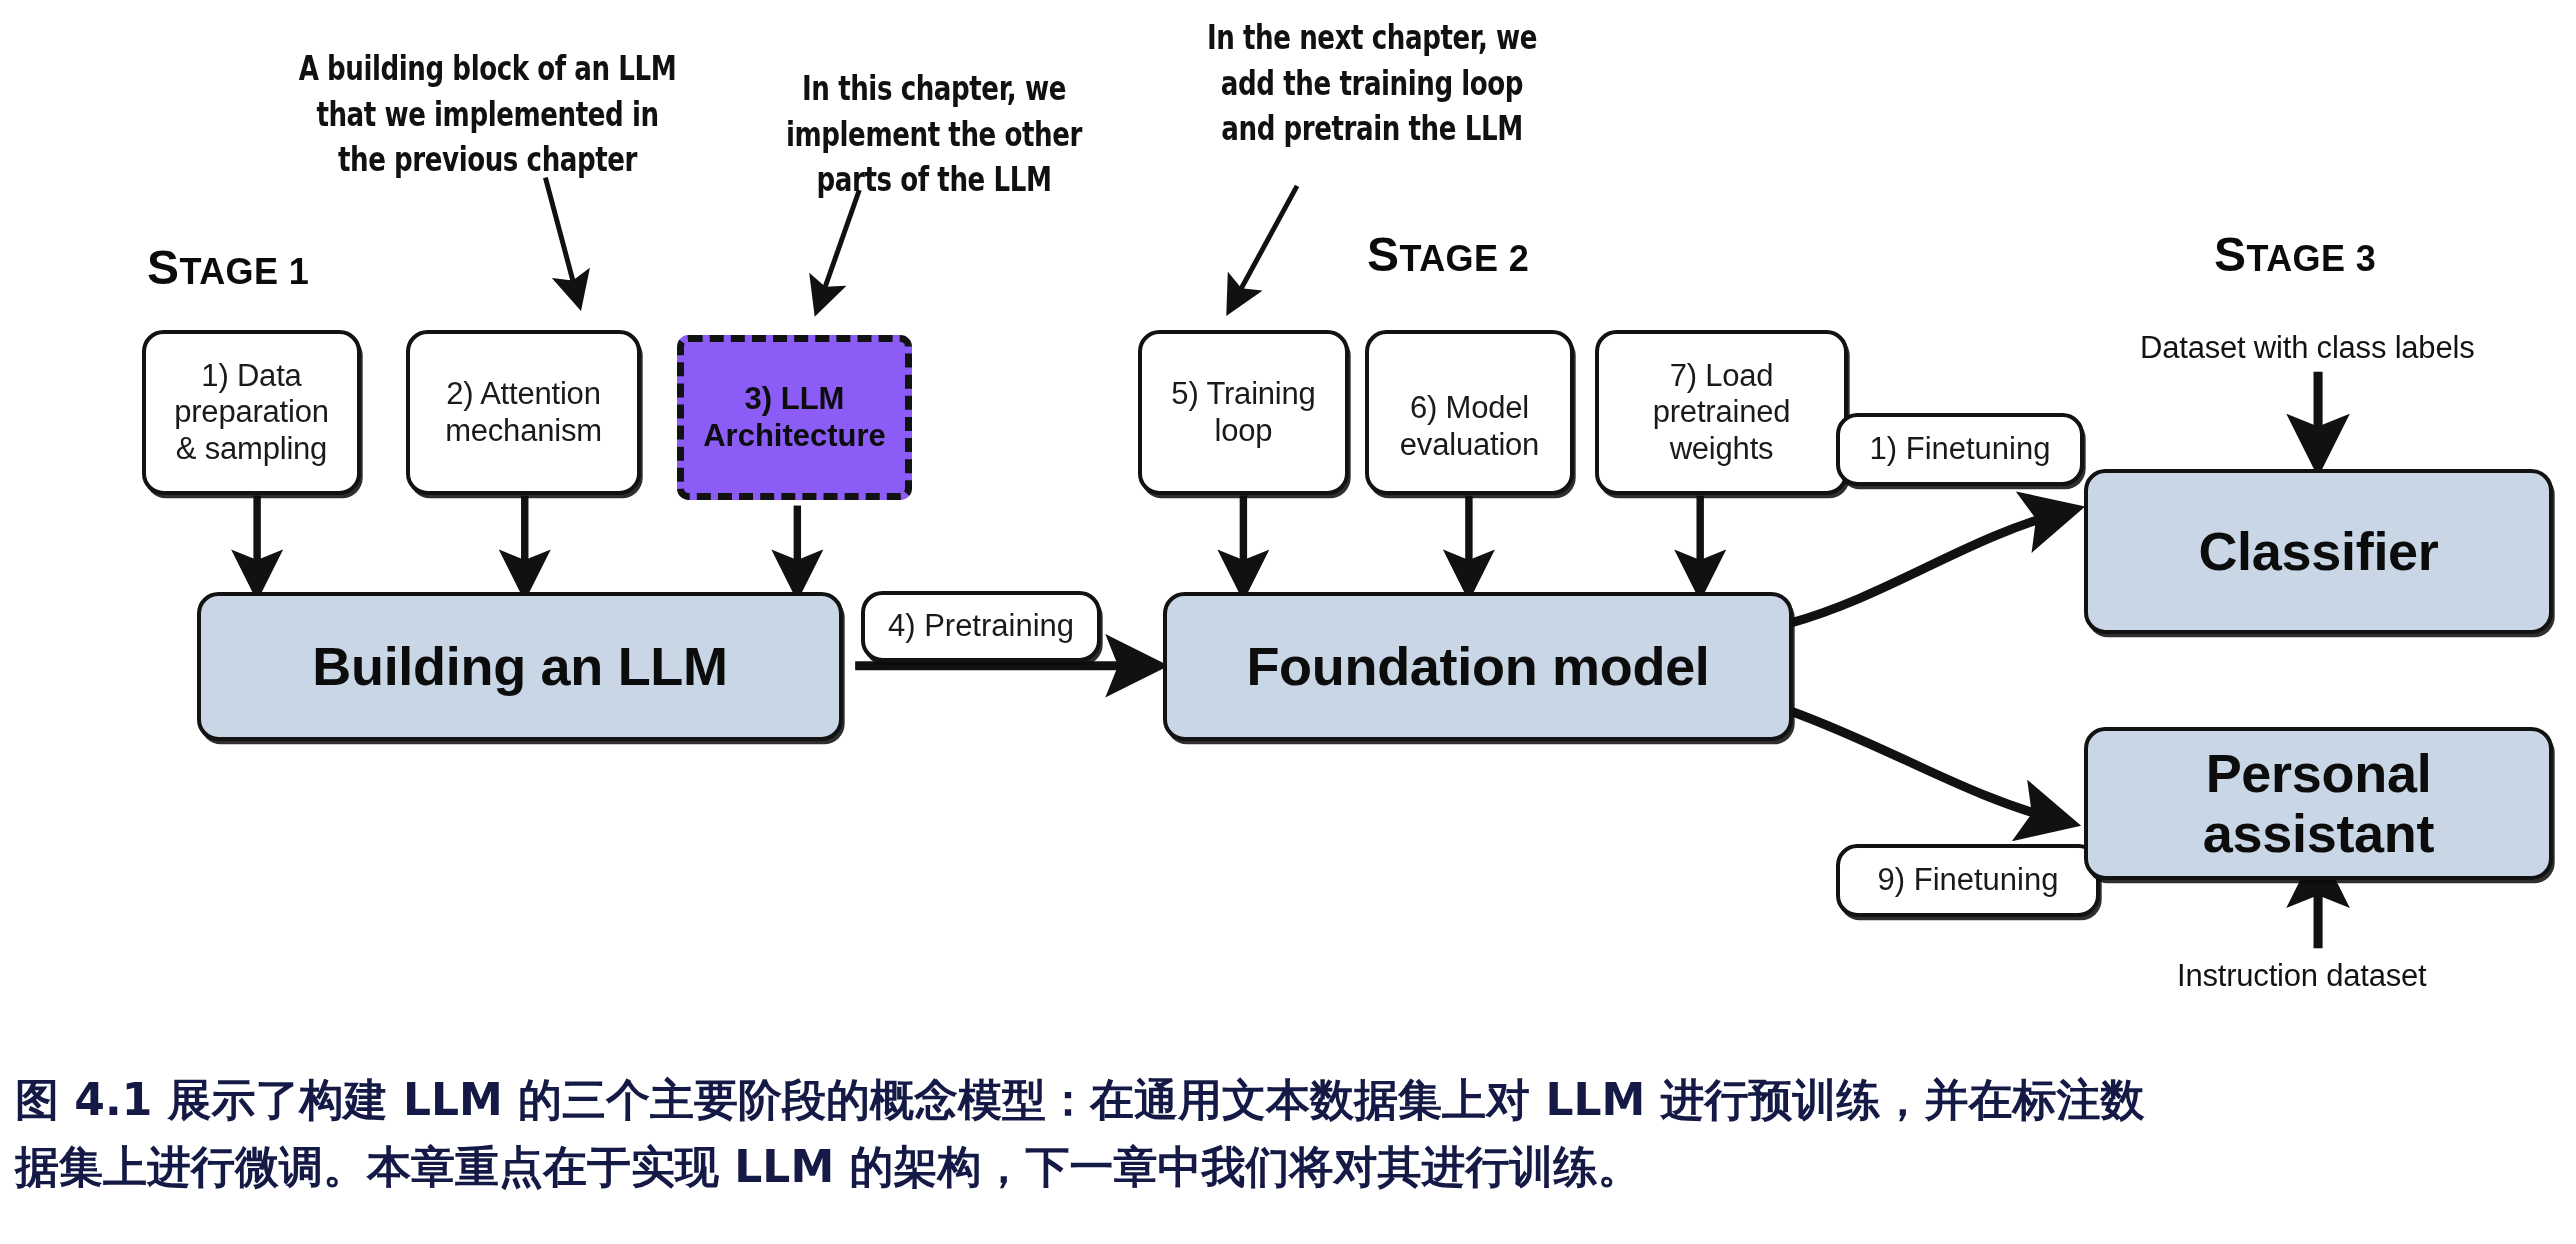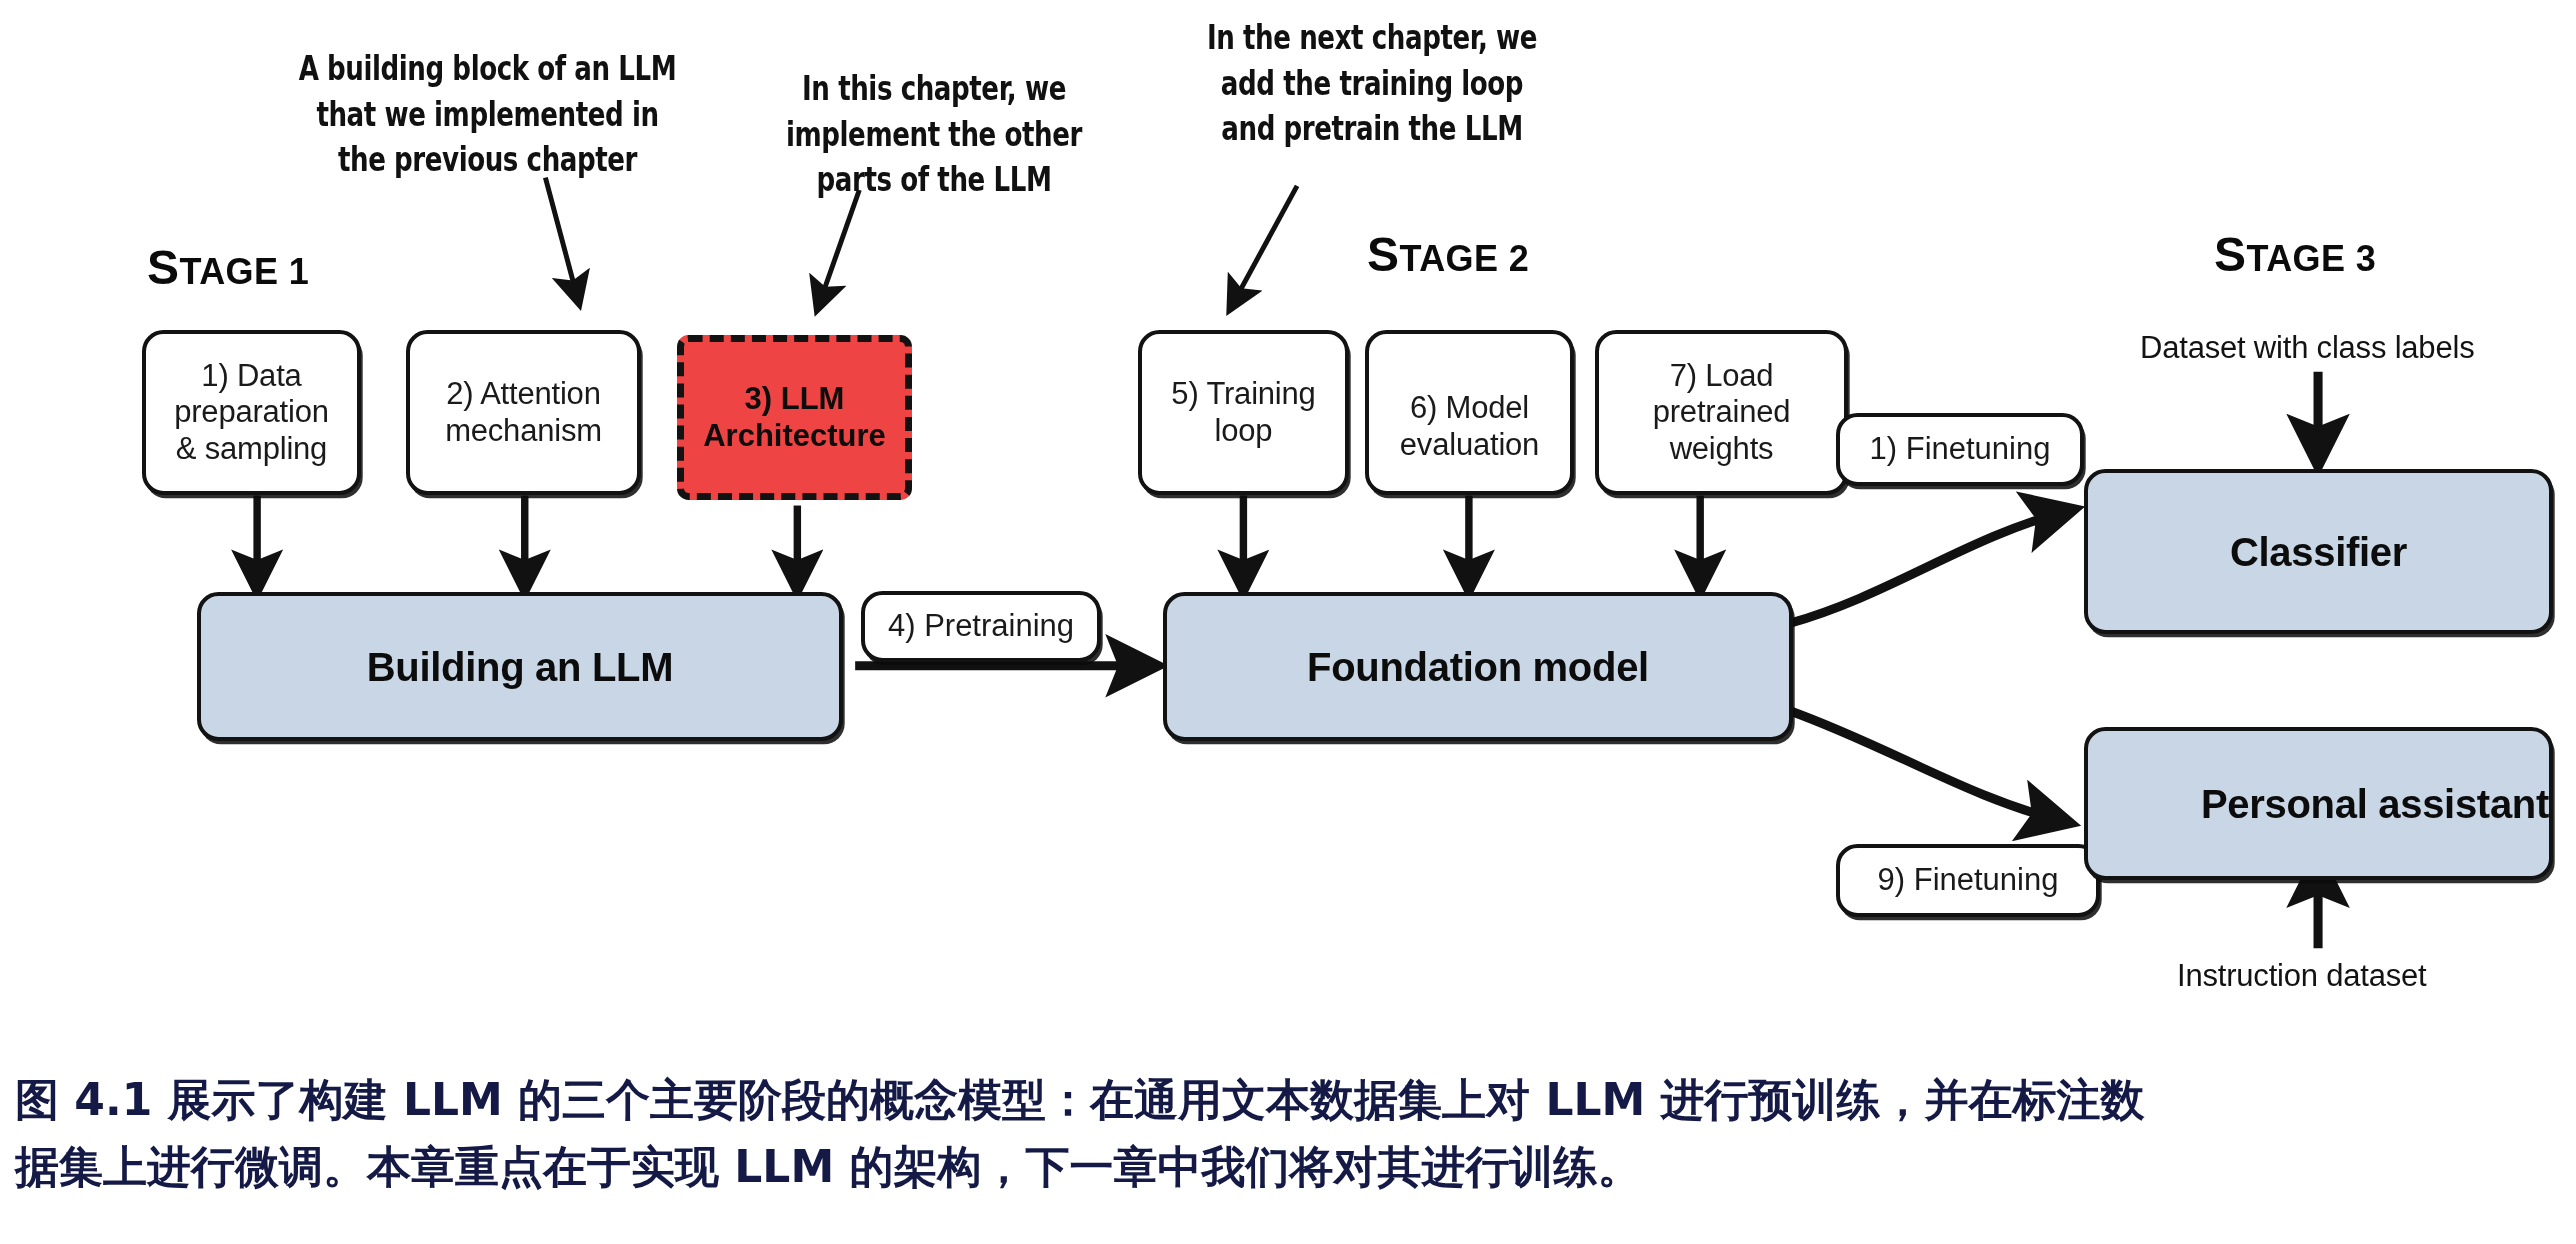--- a/index.html
+++ b/index.html
@@ -5,25 +5,25 @@
   html,body{margin:0;padding:0;background:#ffffff;}
   body{width:2576px;height:1244px;font-family:"Liberation Sans","DejaVu Sans",sans-serif;}
   #stage{position:relative;width:2576px;height:1244px;overflow:hidden;background:#fff;}
 
   #svg-layer{position:absolute;left:0;top:0;width:2576px;height:1244px;pointer-events:none;}
 
   .node{position:absolute;box-sizing:border-box;display:flex;align-items:center;justify-content:center;text-align:center;}
   .rb{border:4.1px solid #121212;border-radius:21.5px;background:#ffffff;
       box-shadow:2.5px 4.1px 0 -0.8px rgba(10,10,10,.85);}
   .txt-sm{font-size:31px;line-height:1.17;color:#1a1a1a;font-weight:400;letter-spacing:-0.2px;}
-  .txt-big{font-size:40px;line-height:1.1;color:#0c0c0c;font-weight:700;letter-spacing:-0.3px;}
+  .txt-big{font-size:54px;line-height:1.1;color:#0c0c0c;font-weight:700;letter-spacing:-0.3px;}
   .txt-pill{font-size:31px;line-height:1.05;color:#1a1a1a;font-weight:400;}
 
   .blue{background:#c8d6e5;}
-  .green{background:#ef4444;border-style:dashed;border-width:7.4px;border-radius:11.6px;box-shadow:none;}
+  .green{background:#8b5cf6;border-style:dashed;border-width:7.4px;border-radius:11.6px;box-shadow:none;}
   .green .inner{font-weight:700;font-size:31px;line-height:1.18;color:#0d0d0d;}
 
   .pill{border:4.1px solid #121212;border-radius:21.5px;background:#fff;
         box-shadow:2.5px 4.1px 0 -0.8px rgba(10,10,10,.85);}
 
   .stage-head{position:absolute;color:#0b0b0b;font-weight:700;white-space:nowrap;
               font-family:"Liberation Sans","DejaVu Sans",sans-serif;letter-spacing:0.4px;}
   .stage-head .s1{font-size:48px;}
   .stage-head .s2{font-size:36px;}
 

